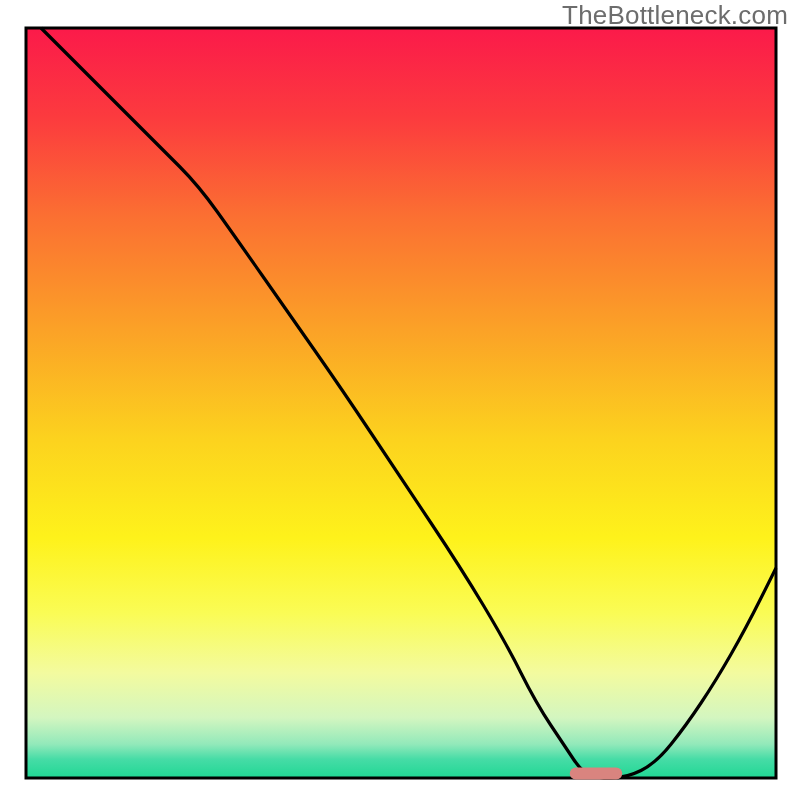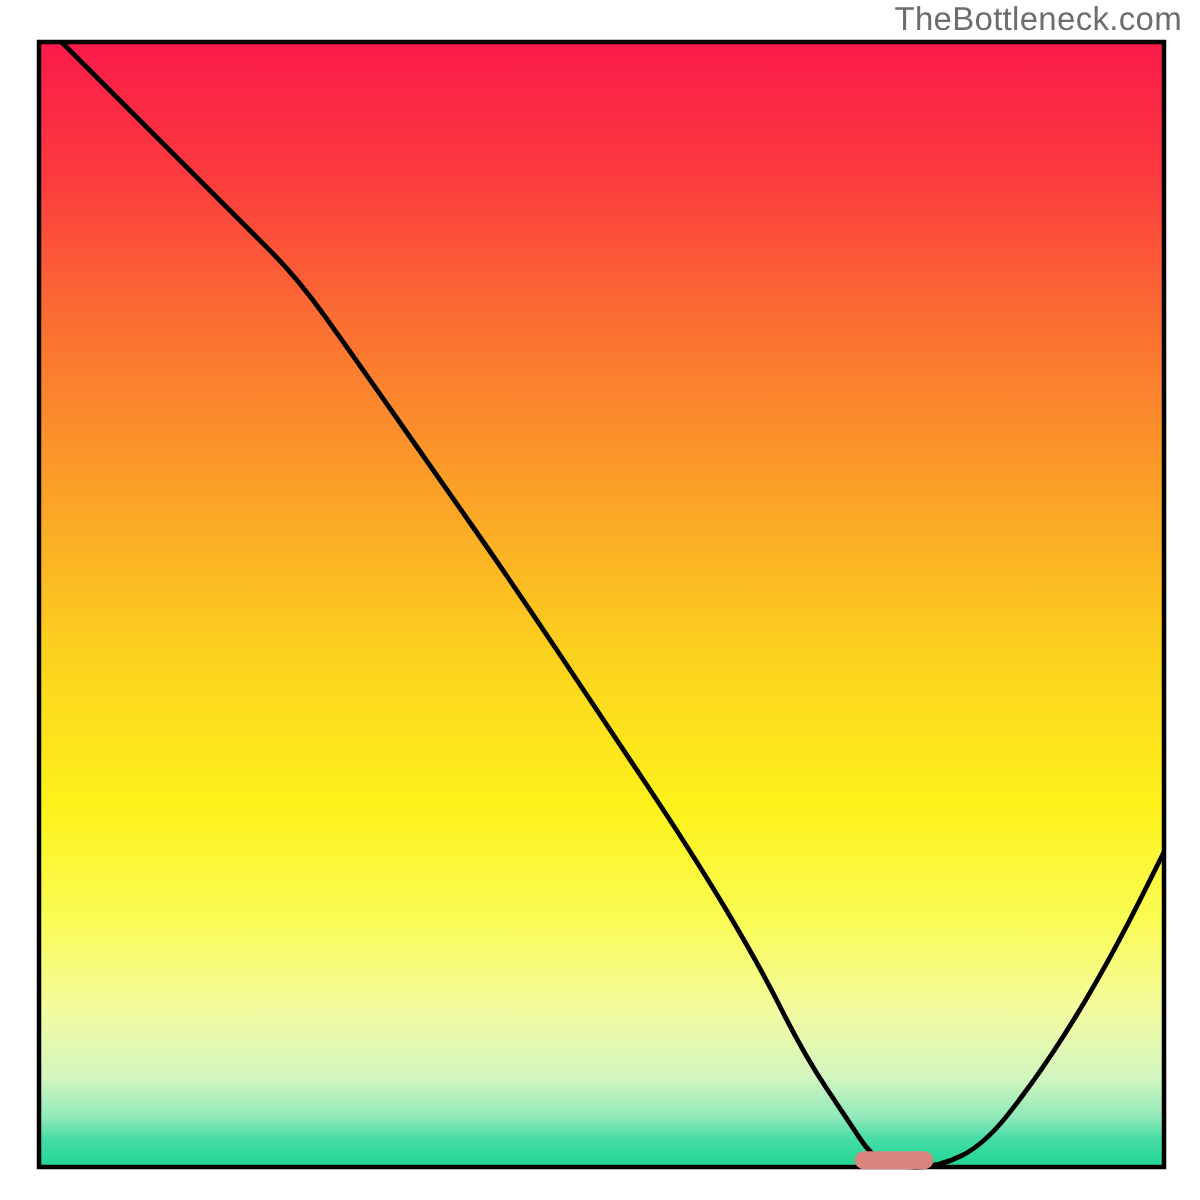--- a/index.html
+++ b/index.html
@@ -15,21 +15,21 @@
     width: 800px;
     height: 800px;
   }
   svg {
     display: block;
   }
   .watermark {
     position: absolute;
     top: 0px;
     right: 12px;
-    font-size: 22px;
+    font-size: 26px;
     font-weight: 500;
     color: #6d6d6d;
     letter-spacing: 0.2px;
   }
 </style>
 </head>
 <body>
 
 <div class="chart-wrap">
   <svg id="chart-svg" width="800" height="800" viewBox="0 0 800 800">

